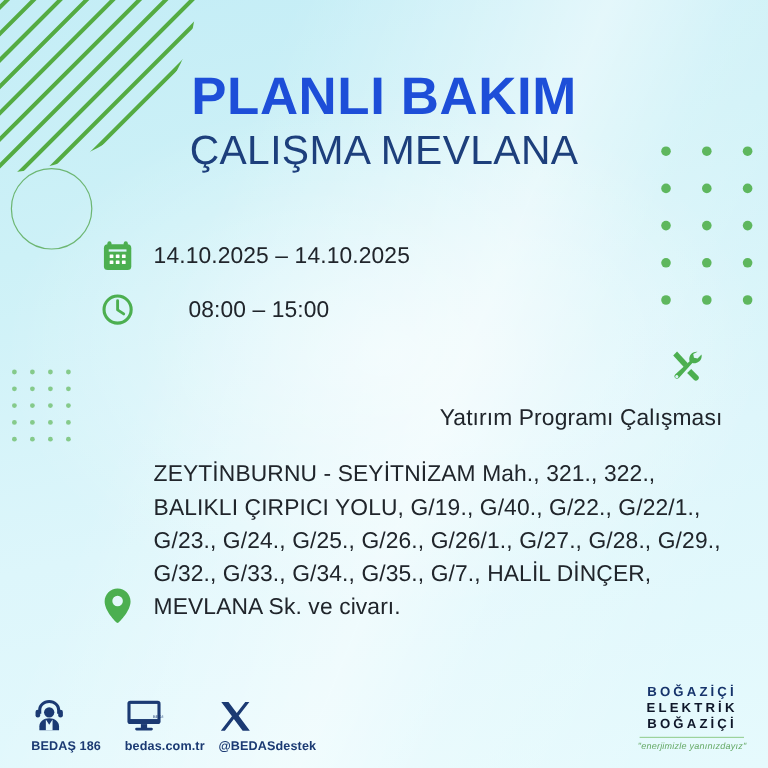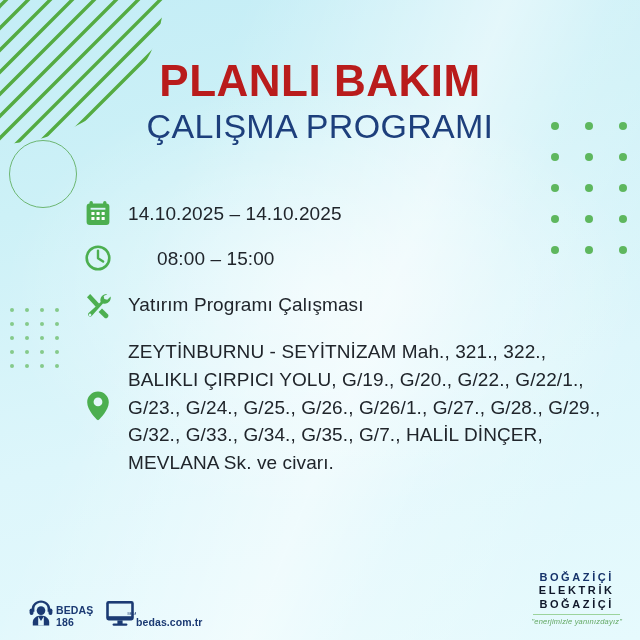--- a/index.html
+++ b/index.html
@@ -47,45 +47,45 @@
   #dots-right i { width:8px; height:8px; border-radius:50%; background:#5eb75e; }
   #dots-left { left:10px; top:308px; grid-template-columns:repeat(4,15px); grid-template-rows:repeat(5,14px); }
   #dots-left i { width:4px; height:4px; border-radius:50%; background:#77c277; opacity:.85; }
 
   
   #content { position:absolute; inset:0; z-index:3; }
 
   
   #title-block { position:absolute; left:0; right:0; top:58px; text-align:center; }
   #title-main {
-    font-size:44px; font-weight:bold; color:#b91c1c;
+    font-size:44px; font-weight:bold; color:#1d4ed8;
     letter-spacing:0.5px; line-height:1.05;
   }
   #title-sub {
     font-size:34px; font-weight:normal; color:#1d3f7c;
     letter-spacing:0.3px; margin-top:4px; line-height:1.1;
   }
 
   
   #info-list { position:absolute; left:84px; top:198px; right:38px; }
-  .info-row { display:flex; align-items:center; margin-bottom:14px; }
+  .info-row { display:flex; align-items:flex-end; margin-bottom:14px; }
   .info-row .ico { width:44px; flex:0 0 44px; display:flex; justify-content:flex-start; padding-top:1px; }
   .info-row .txt {
     font-size:19px; color:#20252b; line-height:1.38;
     padding-top:3px; letter-spacing:0.1px;
   }
   #row-date { margin-bottom:16px; }
   #row-time { margin-bottom:17px;gap:29px; }
-  #row-work { margin-bottom:16px; }
+  #row-work { margin-bottom:16px;flex-direction:column; }
   #row-addr .txt { line-height:1.47; }
 
   
   #footer { position:absolute; left:0; right:0; bottom:0; height:92px; z-index:4; }
   #footer-links { position:absolute; left:26px; bottom:12px; display:flex; align-items:flex-end; }
-  .fitem { display:flex; flex-direction:row; align-items:flex-end; width:78px; }
+  .fitem { display:flex; flex-direction:column; align-items:flex-start; width:78px; }
   .fitem .fico { height:34px; display:flex; align-items:flex-end; justify-content:center; }
   .fitem .flabel { font-size:10.5px; color:#1b3a73; margin-top:5px; font-weight:bold; letter-spacing:.1px; }
   .fitem .flabel.thin { font-weight:bold; }
 
   
   #brand-logo { position:absolute; right:18px; bottom:14px; text-align:center; }
   .brand-line { font-size:11px; font-weight:bold; letter-spacing:2.6px; line-height:1.22; }
   #brand-1 { color:#16336b; }
   #brand-2, #brand-3 { color:#0f172a; }
   #brand-rule { height:1px; background:#9cd39c; margin:3px 2px 2px 2px; }
@@ -162,21 +162,21 @@
       <i></i>
       <i></i>
       <i></i>
   </div>
 </div>
 
 <div id="content">
 
   <div id="title-block">
     <div id="title-main">PLANLI BAKIM</div>
-    <div id="title-sub">ÇALIŞMA PROGRAMI</div>
+    <div id="title-sub">ÇALIŞMA MEVLANA</div>
   </div>
 
   <div id="info-list">
 
     <div class="info-row" id="row-date">
       <span class="ico">
         <svg width="28" height="28" viewBox="0 0 28 28">
           <rect x="5.5" y="2" width="3.4" height="6.2" rx="1.7" fill="#4caf50"></rect>
           <rect x="19.1" y="2" width="3.4" height="6.2" rx="1.7" fill="#4caf50"></rect>
           <rect x="2.6" y="4.6" width="22.8" height="21.4" rx="3.2" fill="#4caf50"></rect>
@@ -218,21 +218,21 @@
       <span class="txt">Yatırım Programı Çalışması</span>
     </div>
 
     <div class="info-row" id="row-addr">
       <span class="ico">
         <svg width="28" height="32" viewBox="0 0 28 32">
           <path d="M14 1.4C8.0 1.4 3.2 6.2 3.2 12.2c0 7.9 9.0 16.6 10.0 17.6a1.15 1.15 0 0 0 1.6 0c1.0-1.0 10.0-9.7 10.0-17.6C24.8 6.2 20.0 1.4 14 1.4z" fill="#4caf50"></path>
           <circle cx="14" cy="11.9" r="4.4" fill="#e4f7fb"></circle>
         </svg>
       </span>
-      <span class="txt">ZEYTİNBURNU - SEYİTNİZAM Mah., 321., 322., BALIKLI ÇIRPICI YOLU, G/19., G/20., G/22., G/22/1., G/23., G/24., G/25., G/26., G/26/1., G/27., G/28., G/29., G/32., G/33., G/34., G/35., G/7., HALİL DİNÇER, MEVLANA Sk. ve civarı.</span>
+      <span class="txt">ZEYTİNBURNU - SEYİTNİZAM Mah., 321., 322., BALIKLI ÇIRPICI YOLU, G/19., G/40., G/22., G/22/1., G/23., G/24., G/25., G/26., G/26/1., G/27., G/28., G/29., G/32., G/33., G/34., G/35., G/7., HALİL DİNÇER, MEVLANA Sk. ve civarı.</span>
     </div>
 
   </div>
 </div>
 
 <div id="footer">
 
   <div id="footer-links">
 
     <div class="fitem">
@@ -257,20 +257,28 @@
           <rect x="2.2" y="3.0" width="27.6" height="19.4" rx="2.4" fill="#1b3a73"></rect>
           <rect x="4.8" y="5.6" width="22.4" height="12.6" fill="#e4f7fb"></rect>
           <rect x="13.4" y="22.4" width="5.2" height="3.6" fill="#1b3a73"></rect>
           <rect x="8.6" y="25.4" width="14.8" height="2.4" rx="1.2" fill="#1b3a73"></rect>
           <text x="23.6" y="17.0" font-size="3.4" fill="#1b3a73" font-family="Liberation Sans, sans-serif">BEDAŞ</text>
         </svg>
       </span>
       <span class="flabel thin">bedas.com.tr</span>
     </div>
 
+    <div class="fitem">
+      <span class="fico">
+        <svg width="28" height="28" viewBox="0 0 28 28">
+          <path d="M2.4 2.0 H8.4 L15.3 11.2 L22.4 2.0 H25.8 L16.9 13.5 L26.2 26.0 H20.2 L12.9 16.2 L5.4 26.0 H2.0 L11.3 13.9 Z" fill="#1b3a73"></path>
+        </svg>
+      </span>
+      <span class="flabel thin">@BEDASdestek</span>
+    </div>
 
   </div>
 
   <div id="brand-logo">
     <div class="brand-line" id="brand-1">BOĞAZİÇİ</div>
     <div class="brand-line" id="brand-2">ELEKTRİK</div>
     <div class="brand-line" id="brand-3">BOĞAZİÇİ</div>
     <div id="brand-rule"></div>
     <div id="brand-tagline">"enerjimizle yanınızdayız"</div>
   </div>

